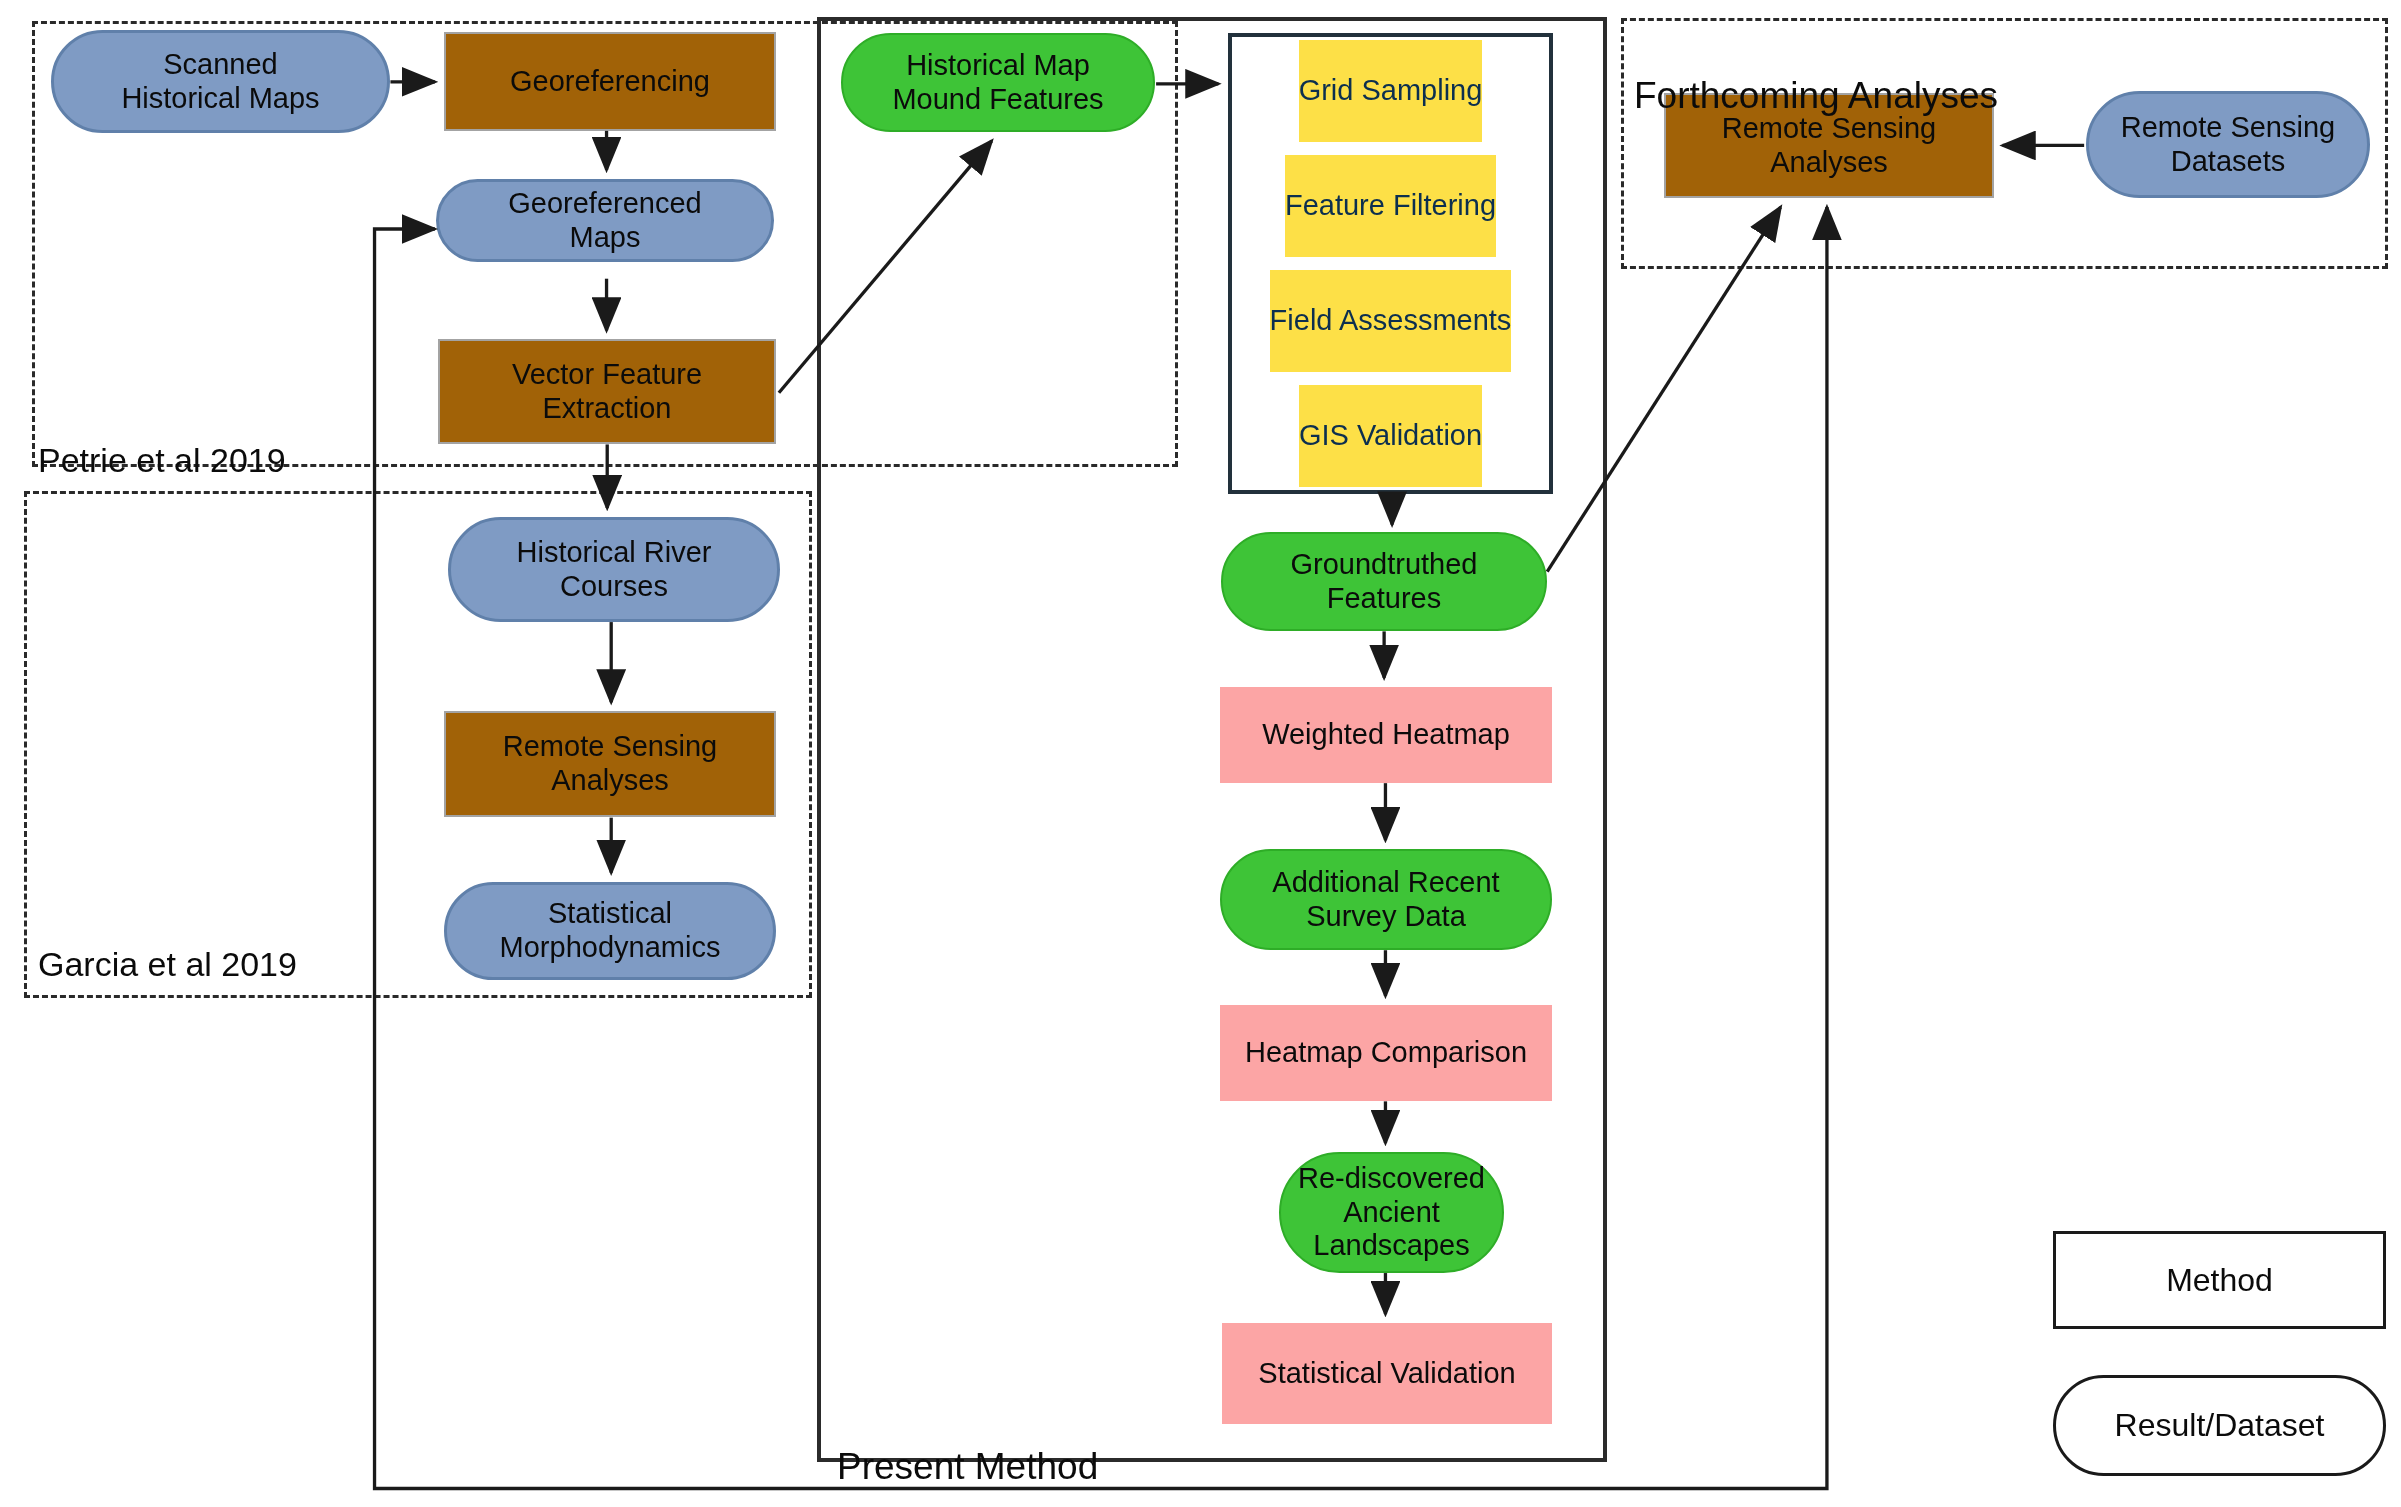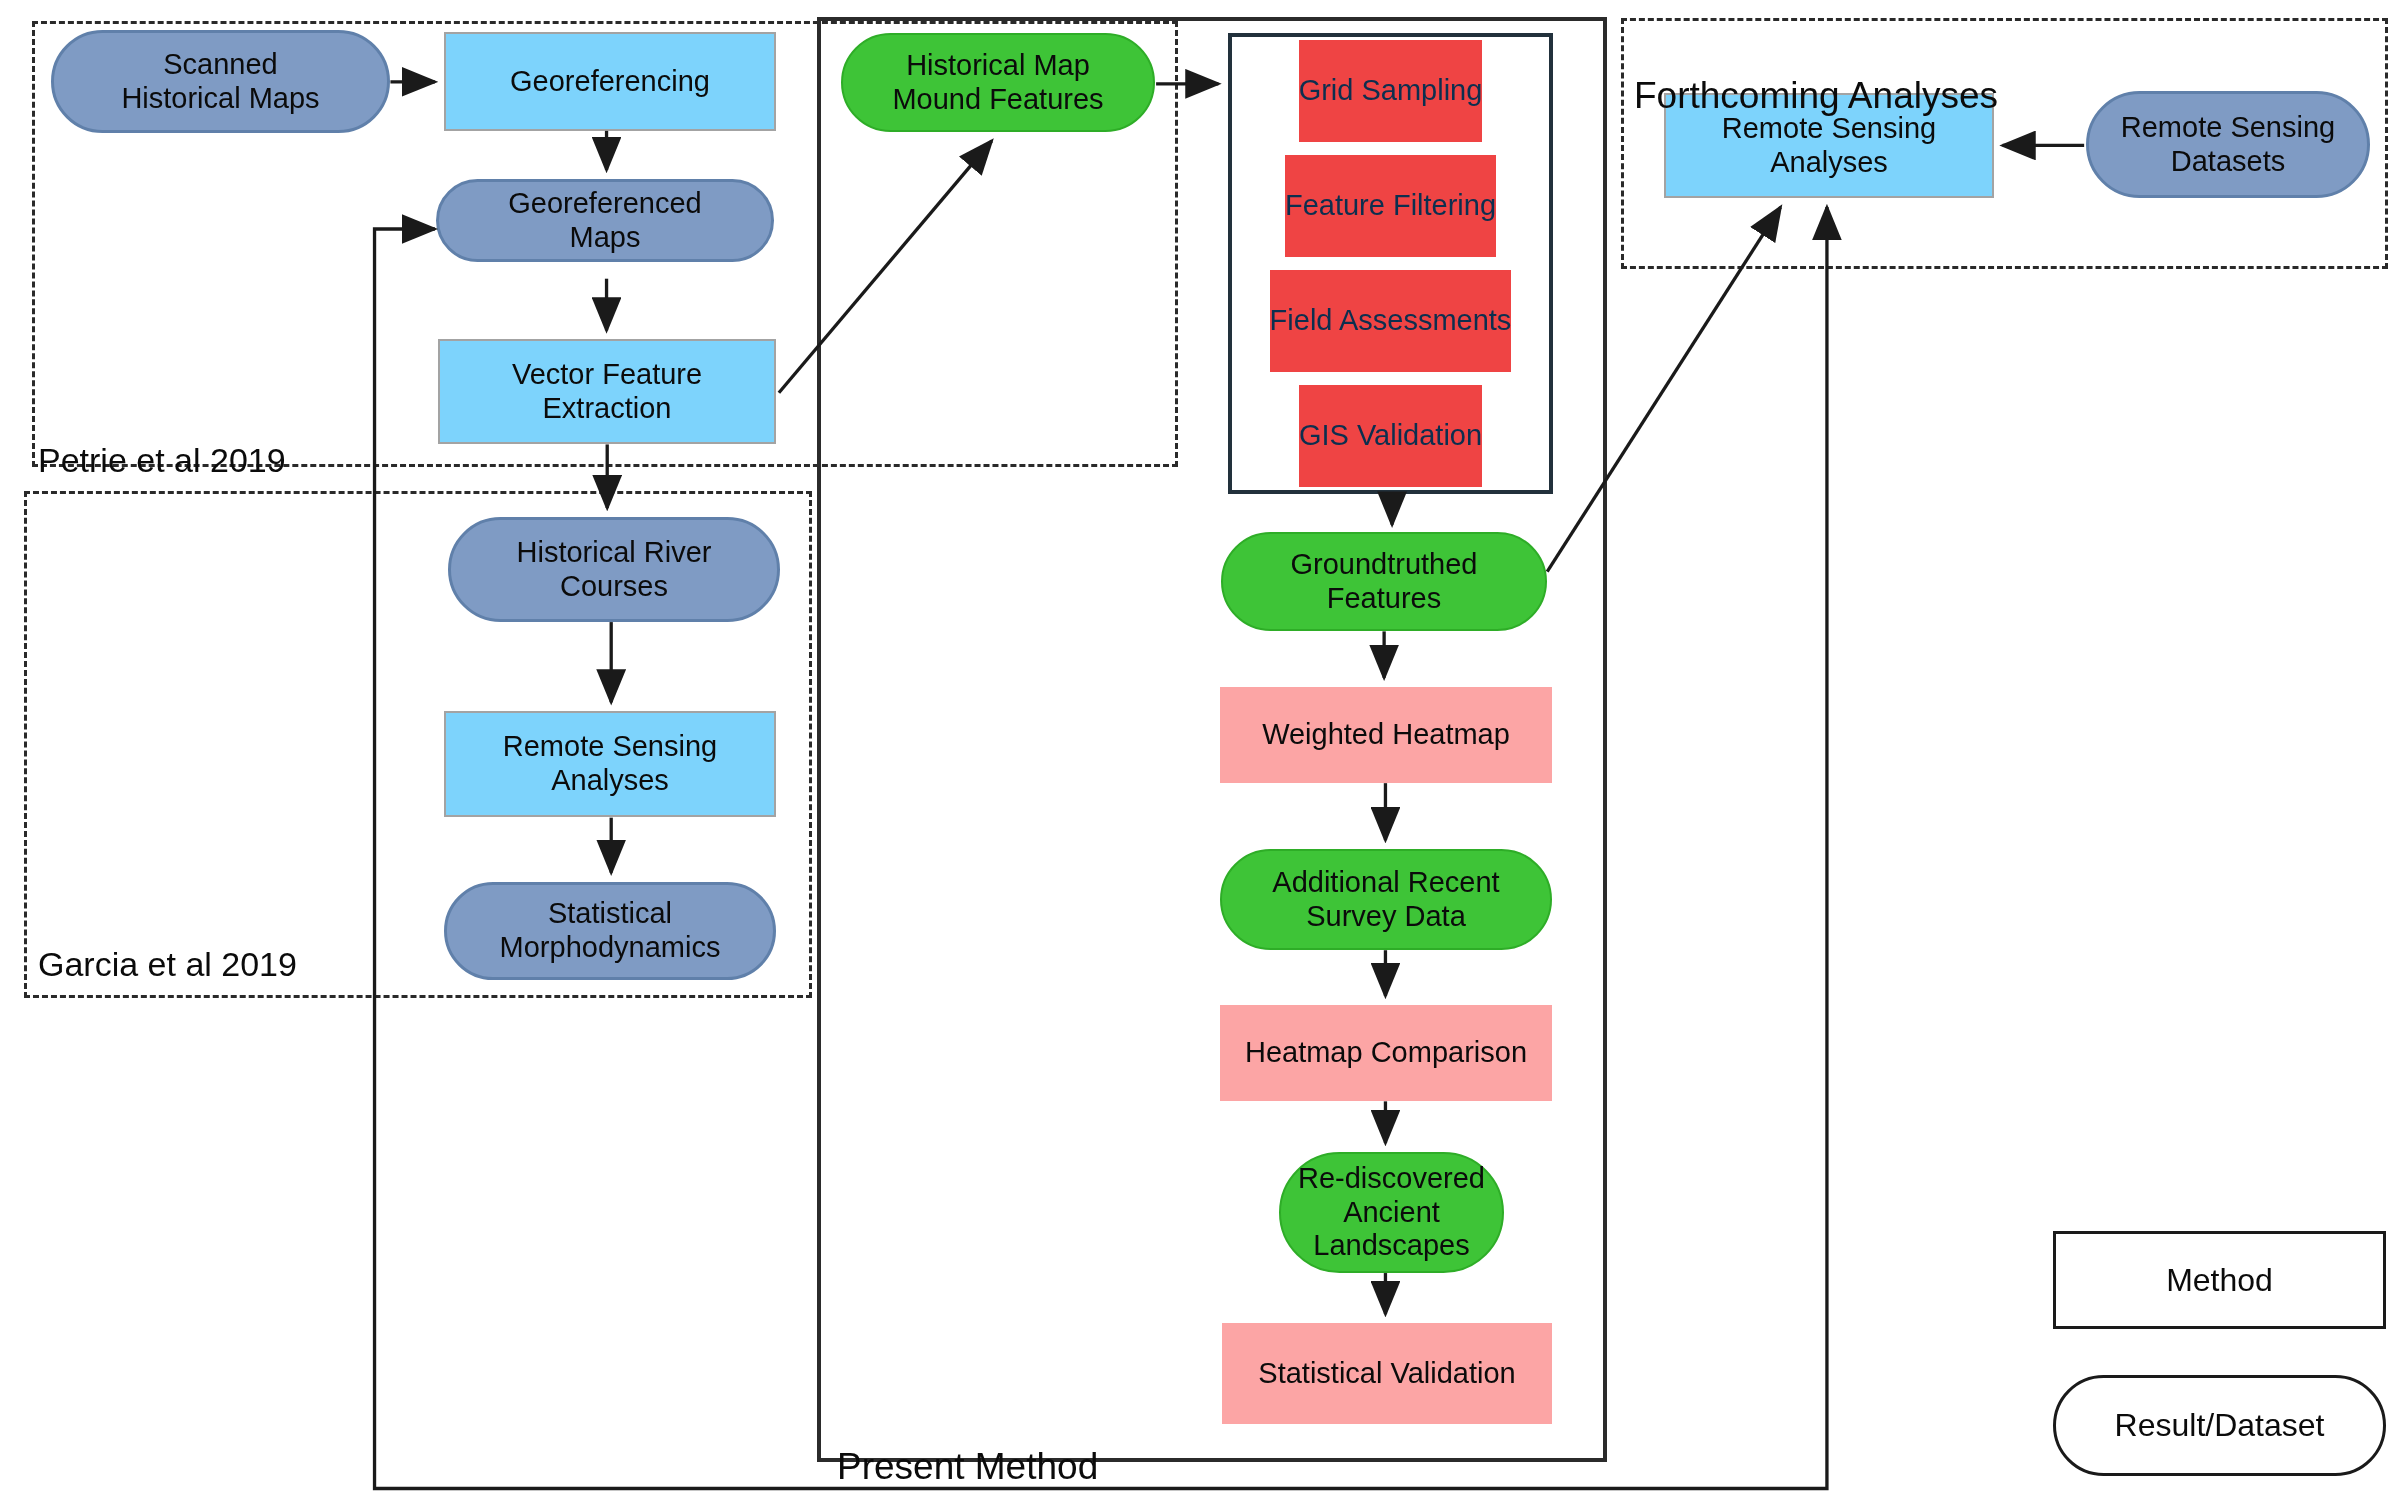--- a/index.html
+++ b/index.html
@@ -27,31 +27,31 @@
   #present-label{left:837px;top:1403px;font-size:37px;}
   #forthcoming-label{left:1634px;top:32px;font-size:37px;}
   
   #nodes-layer .node{
     position:absolute;box-sizing:border-box;z-index:2;
     display:flex;align-items:center;justify-content:center;
     text-align:center;white-space:pre-line;
     font-size:29px;line-height:1.16;color:#0b0b0b;
     padding:2.7px 9.3px;
   }
-  .node.method{background:#7dd3fc;border:2.7px solid #a3a3a3;}
+  .node.method{background:#a16207;border:2.7px solid #a3a3a3;}
   .node.dataset{background:#7f9bc4;border:3.3px solid #6080aa;border-radius:662px;}
   .node.result{background:#3ec437;border:2.7px solid #2ead27;border-radius:662px;color:#0a3d0a;}
   .node.step{background:#fca5a5;border:none;color:#0c2f4f;}
   .node.stack{
     background:#ffffff;border:4px solid #22313c;padding:4px;
     display:flex;flex-direction:column;gap:12.6px;
     align-items:stretch;justify-content:stretch;white-space:normal;
   }
   .stack-row{
-    flex:1;background:#ef4444;color:#0c2f4f;
+    flex:1;background:#fde047;color:#0c2f4f;
     display:flex;align-items:center;justify-content:center;
     text-align:right;font-size:29px;
   }
   
   .legend-shape{
     position:absolute;box-sizing:border-box;background:#ffffff;
     border:3.3px solid #1a1a1a;z-index:2;
     display:flex;align-items:center;justify-content:center;
     font-size:32px;color:#0b0b0b;
   }

